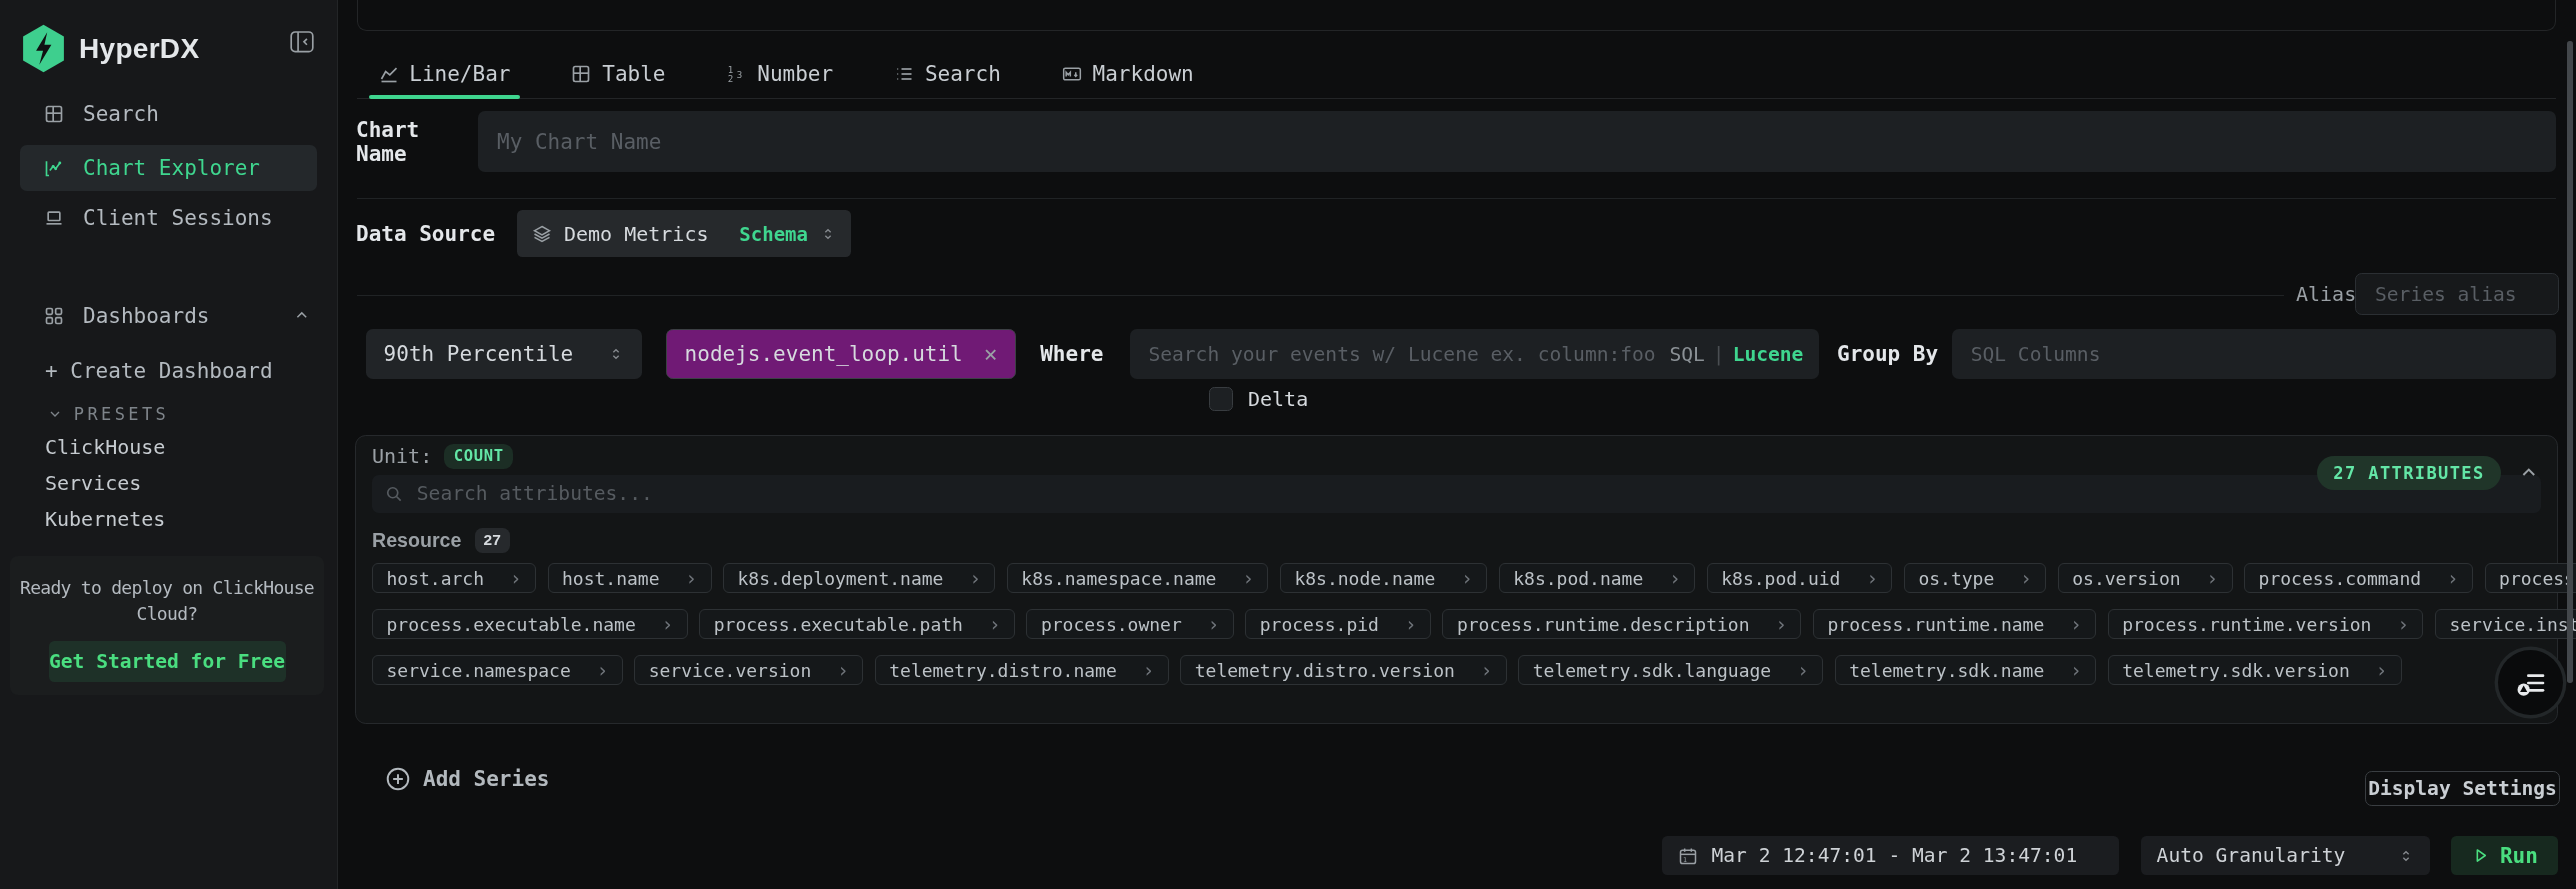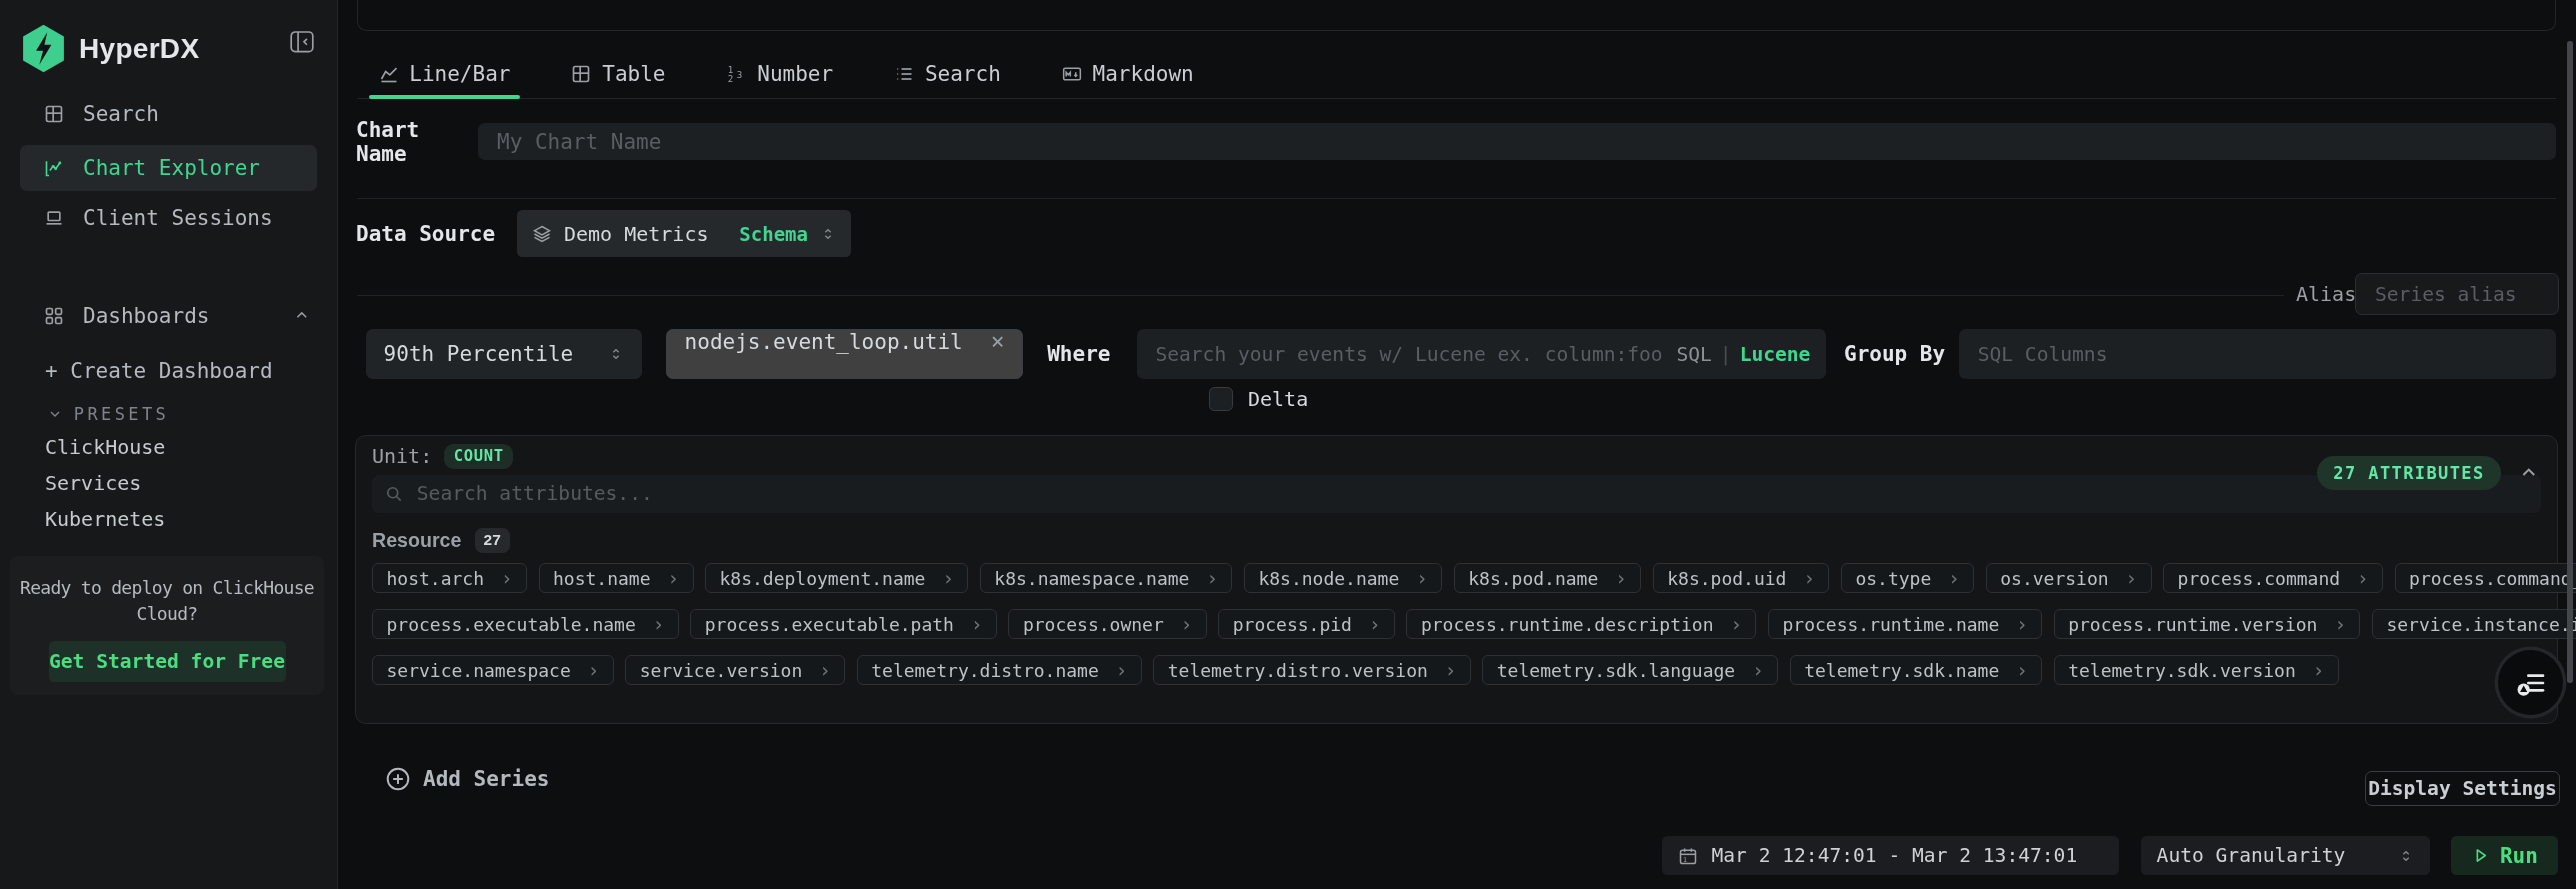--- a/index.html
+++ b/index.html
@@ -39,42 +39,42 @@
   .tab{position:relative;height:100%;display:flex;align-items:center;gap:10.8px;padding:0 9.5px;font-size:21px;color:#c9ced3;cursor:pointer;}
   .tab .ticon{color:#9aa0a5;display:flex;}
   .tab.active::after{content:"";position:absolute;left:0;right:0;bottom:-1.4px;height:4px;background:#3fd68f;border-radius:2px;}
 
   .row-chartname{position:absolute;left:17px;top:115px;right:20px;height:53px;display:flex;align-items:center;}
   .field-label{font-weight:bold;font-size:21px;color:#e4e7ea;}
   .label-chartname{width:122px;}
   .input-box{background:#1d2023;border:none;outline:none;border-radius:6.8px;color:#d6dade;
              font-family:"DejaVu Sans Mono",monospace;font-size:21px;padding:0 19px;box-sizing:border-box;}
   .input-box::placeholder{color:#595e64;}
-  .input-chartname{flex:1;height:37px;}
+  .input-chartname{flex:1;height:61px;}
   .divider1{position:absolute;left:18px;right:20px;top:198px;height:1.4px;background:#202325;}
 
   .row-datasource{position:absolute;left:17px;top:210px;height:47px;display:flex;align-items:center;}
   .label-datasource{width:161px;}
   .select-datasource{width:334px;height:47px;background:#26292c;border-radius:5.4px;display:flex;align-items:center;
                      gap:12px;padding:0 15px;box-sizing:border-box;cursor:pointer;}
   .ds-value{font-size:20px;color:#d6dade;}
   .ds-schema{margin-left:auto;color:#3fd68f;font-weight:bold;font-size:19px;}
   .updown{color:#85898e;}
 
   .alias-line{position:absolute;left:18px;top:295px;width:1927px;height:1.4px;background:#202325;}
   .alias-label{position:absolute;left:1957px;top:282px;font-size:20px;color:#9aa0a5;}
   .alias-input{position:absolute;left:2016px;top:273px;width:204px;height:42px;background:#17191b;
                border:1.4px solid #2b2f33;border-radius:6.8px;font-size:19.6px;}
 
   .row-series{position:absolute;left:27px;top:329px;right:19.6px;height:50px;display:flex;align-items:center;}
   .select-agg{width:276px;height:50px;background:#212427;border-radius:6.8px;display:flex;align-items:center;
               padding:0 17.6px;box-sizing:border-box;cursor:pointer;flex:none;}
   .agg-value{font-size:21px;color:#d6dade;}
   .select-agg .updown{margin-left:auto;}
-  .chip-metric{margin-left:24px;height:50px;display:flex;gap:28px;padding:0 17.6px;background:#404040;
+  .chip-metric{margin-left:24px;height:50px;display:flex;align-items:center;gap:21px;padding:0 17.6px;background:#701a75;
                border:1.4px solid #3c4044;border-radius:6.8px;font-size:21px;color:#d6dade;box-sizing:border-box;flex:none;}
   .chip-close{color:#9aa0a5;font-size:23px;cursor:pointer;line-height:1;}
   .where-label{margin-left:24px;flex:none;}
   .where-box{margin-left:27px;width:689px;height:50px;background:#1d2023;border-radius:6.8px;display:flex;
              align-items:center;padding:0 16px;box-sizing:border-box;flex:none;}
   .where-box input{flex:1;min-width:0;background:transparent;border:none;outline:none;color:#d6dade;
                    font-family:"DejaVu Sans Mono",monospace;font-size:19.6px;}
   .where-box input::placeholder{color:#595e64;}
   .lang-toggle{display:flex;align-items:center;gap:8px;font-size:19.6px;flex:none;cursor:pointer;}
   .lang-sql{color:#8b9196;}
@@ -103,21 +103,21 @@
                gap:10.8px;padding:0 12px;box-sizing:border-box;}
   .attr-search input{flex:1;background:transparent;border:none;outline:none;color:#d6dade;
                      font-family:"DejaVu Sans Mono",monospace;font-size:19.6px;}
   .attr-search input::placeholder{color:#565b60;}
   .group-row{margin-top:15px;display:flex;align-items:center;gap:13.5px;}
   .group-label{font-family:"Liberation Sans",sans-serif;font-weight:bold;font-size:19.6px;color:#9aa0a5;}
   .group-count{background:#26292c;color:#d6dade;font-family:"Liberation Sans",sans-serif;font-weight:bold;
                font-size:15.5px;padding:3.4px 8.8px;border-radius:7.4px;}
   .chips{margin-top:10.8px;display:flex;gap:11.5px;}
   .chips.r2,.chips.r3{margin-top:16px;}
-  .chip{height:30px;display:flex;align-items:center;gap:17px;padding:0 13.5px;background:#15181a;
+  .chip{height:30px;display:flex;align-items:center;gap:26px;padding:0 13.5px;background:#15181a;
         border:1.4px solid #2d3134;border-radius:6px;font-size:18px;color:#bcc2c7;box-sizing:border-box;cursor:pointer;}
   .chip-chev{color:#6f747a;font-size:19px;}
 
   .fab{position:absolute;left:2159px;top:650px;width:65px;height:65px;border-radius:50%;background:#0a0b0c;
        box-shadow:0 0 0 3.4px #232729;display:flex;align-items:center;justify-content:center;cursor:pointer;}
 
   .add-series{position:absolute;left:46px;top:766px;display:flex;align-items:center;gap:12px;color:#b3b9be;
               font-weight:bold;font-size:21px;cursor:pointer;}
   .display-settings{position:absolute;left:2026px;top:771px;width:195px;height:35px;border:1.4px solid #3a3e42;
                     border-radius:6.8px;display:flex;align-items:center;justify-content:center;font-weight:bold;

